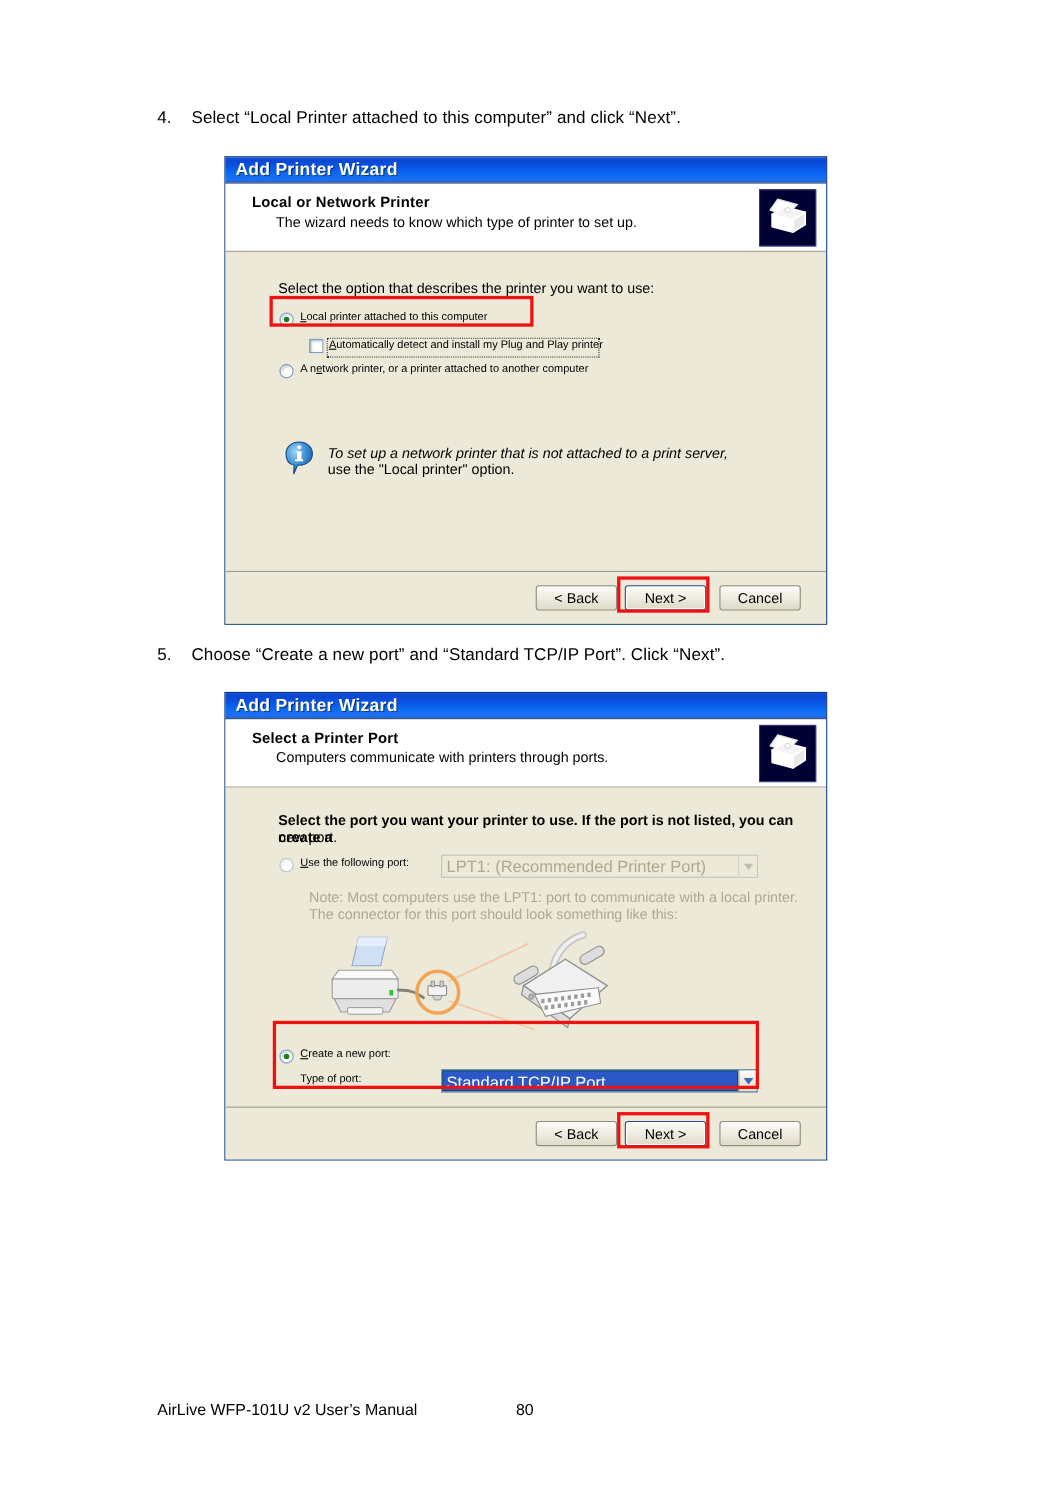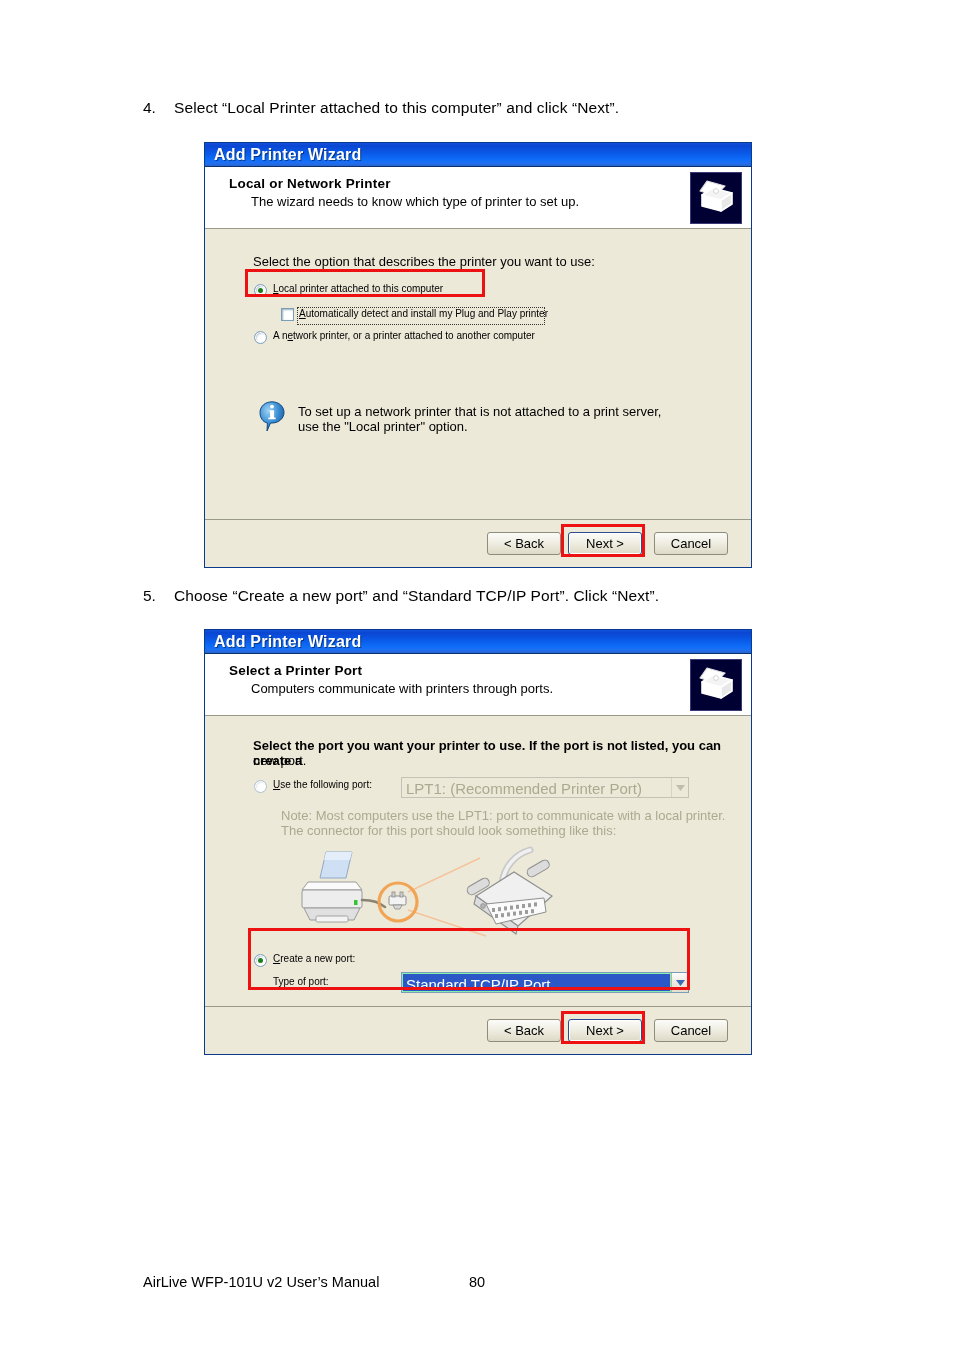--- a/index.html
+++ b/index.html
@@ -159,21 +159,21 @@
     color: #000;
     white-space: nowrap;
   }
   .u { text-decoration: underline; }
 
   
   .combo {
     position: absolute;
     height: 21px;
     border: 1px solid #7B9EB8;
-    background: #86efac;
+    background: #0c4a6e;
     box-sizing: border-box;
     display: flex;
     align-items: stretch;
   }
   .combo-text {
     flex: 1;
     font-size: 15px;
     color: #000;
     padding: 2px 0 0 4px;
     overflow: hidden;
@@ -311,21 +311,21 @@
             <stop offset="0%" stop-color="#9FD4F4"></stop>
             <stop offset="55%" stop-color="#3C8FD6"></stop>
             <stop offset="100%" stop-color="#1B5E9E"></stop>
           </radialGradient>
         </defs>
         <path d="M13 0.8 C19.8 0.8 25 5.4 25 11.4 C25 17.4 19.8 22 13 22 L11.5 22 L8 30 L8.4 22 C3.6 20.9 1 16.6 1 11.4 C1 5.4 6.2 0.8 13 0.8 Z" fill="url(#ig1)" stroke="#14497E" stroke-width="1"></path>
         <ellipse cx="13" cy="5.6" rx="1.9" ry="1.9" fill="#ffffff"></ellipse>
         <path d="M10.7 9.2 L15.1 9.2 L15.1 16.4 L16.6 16.4 L16.6 18.3 L9.3 18.3 L9.3 16.4 L11.1 16.4 L11.1 11.1 L10.7 11.1 Z" fill="#ffffff"></path>
       </svg>
     </div>
-    <div class="btext" style="left:93px; top:175px;">To set up a network printer that is not attached to a print server,</div>
+    <div class="btext" style="left:93px; top:175px;font-style:italic;">To set up a network printer that is not attached to a print server,</div>
     <div class="btext" style="left:93px; top:190px;">use the "Local printer" option.</div>
 
   </div>
 
   <div class="dfooter">
     <div class="btn" style="left:282px; top:12px; width:74px;">&lt; Back</div>
     <div class="btn default" style="left:363px; top:12px; width:74px;">Next &gt;</div>
     <div class="btn" style="left:449px; top:12px; width:74px;">Cancel</div>
   </div>
 </div>

